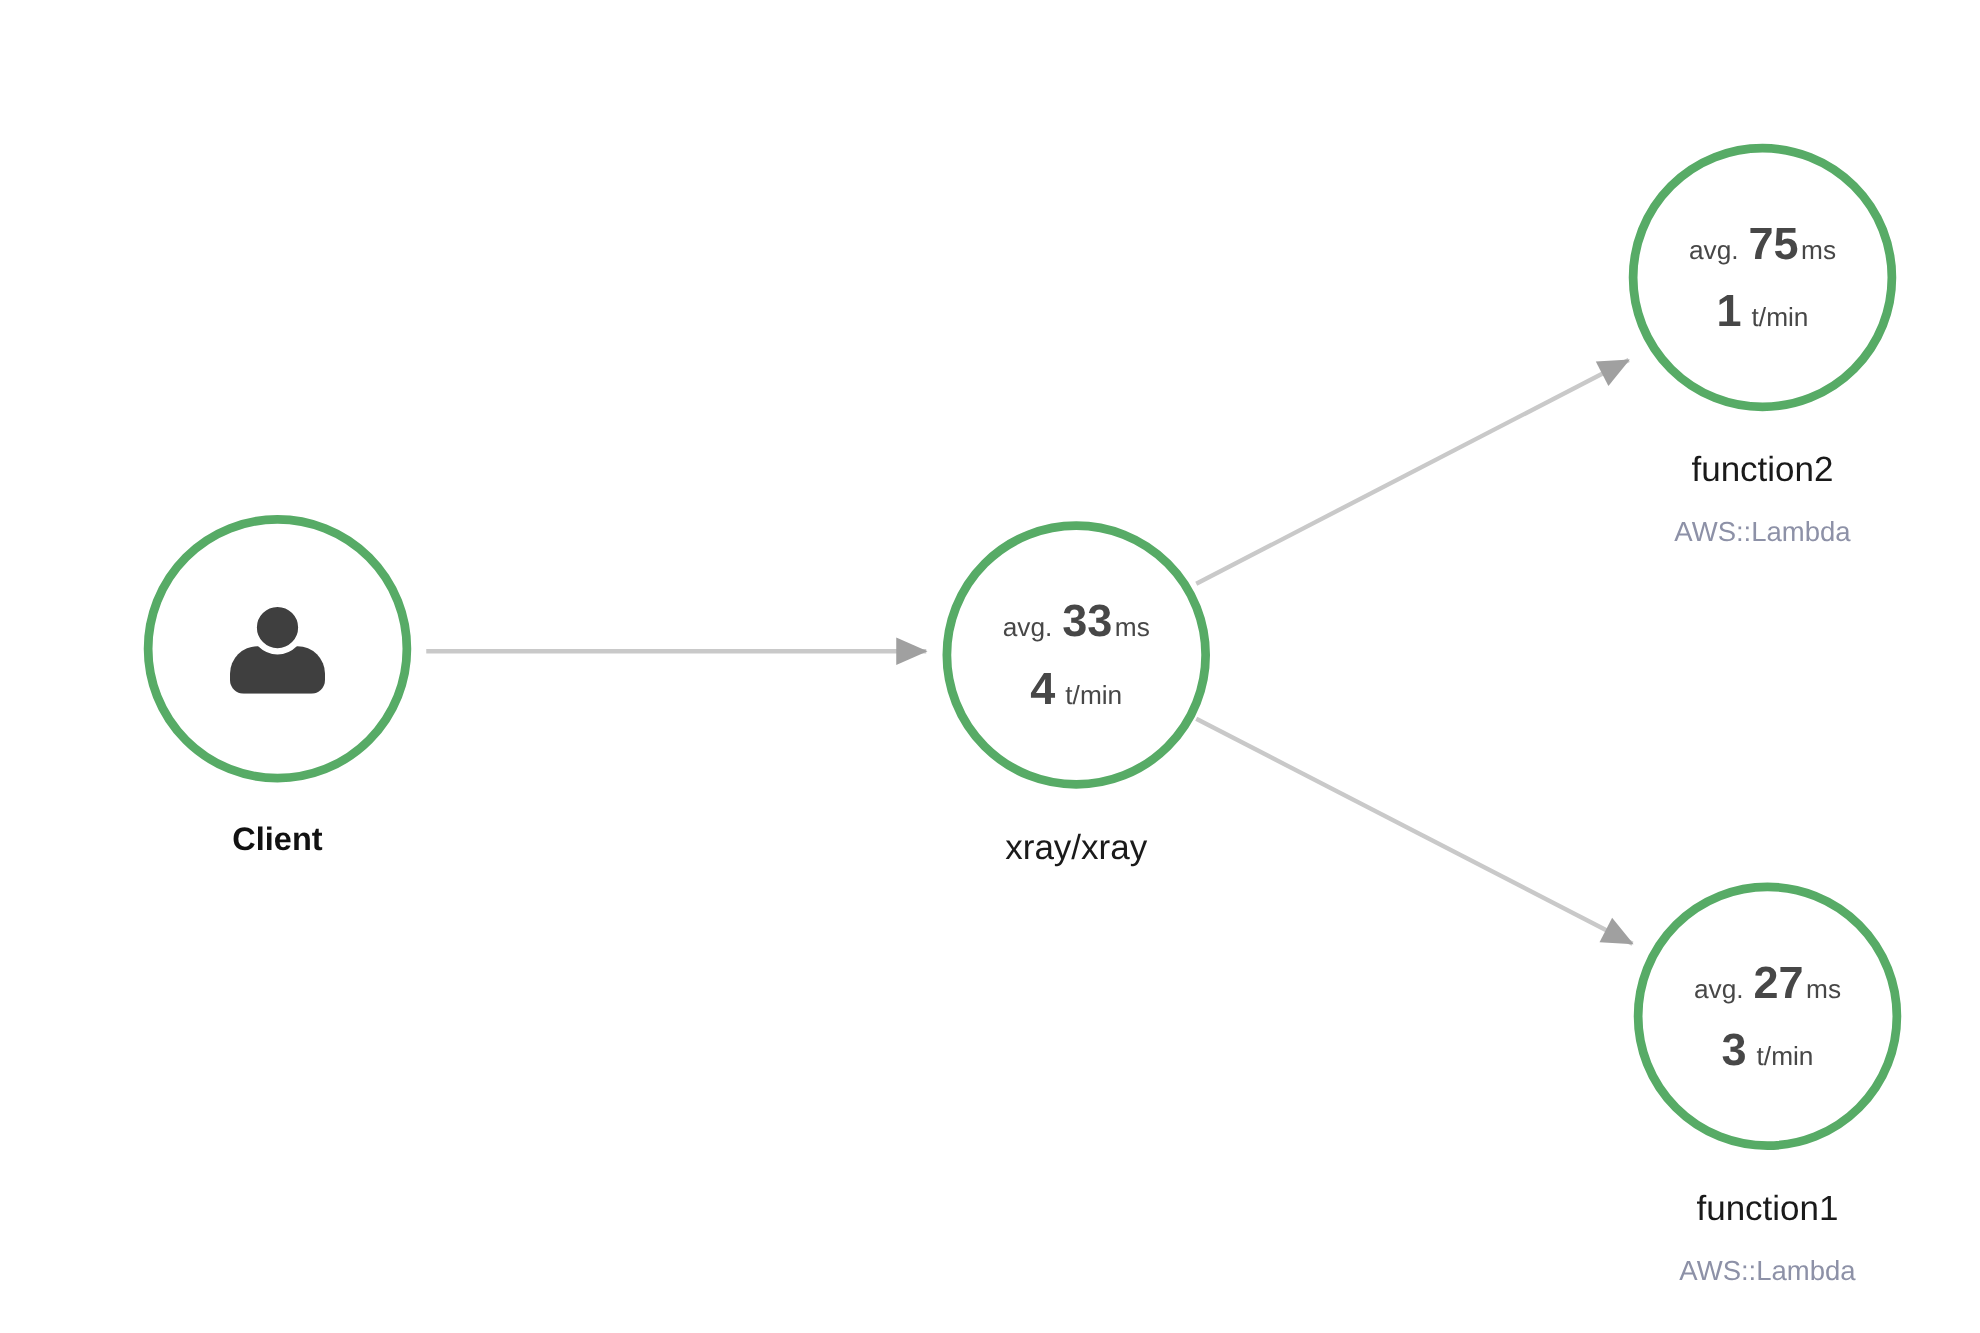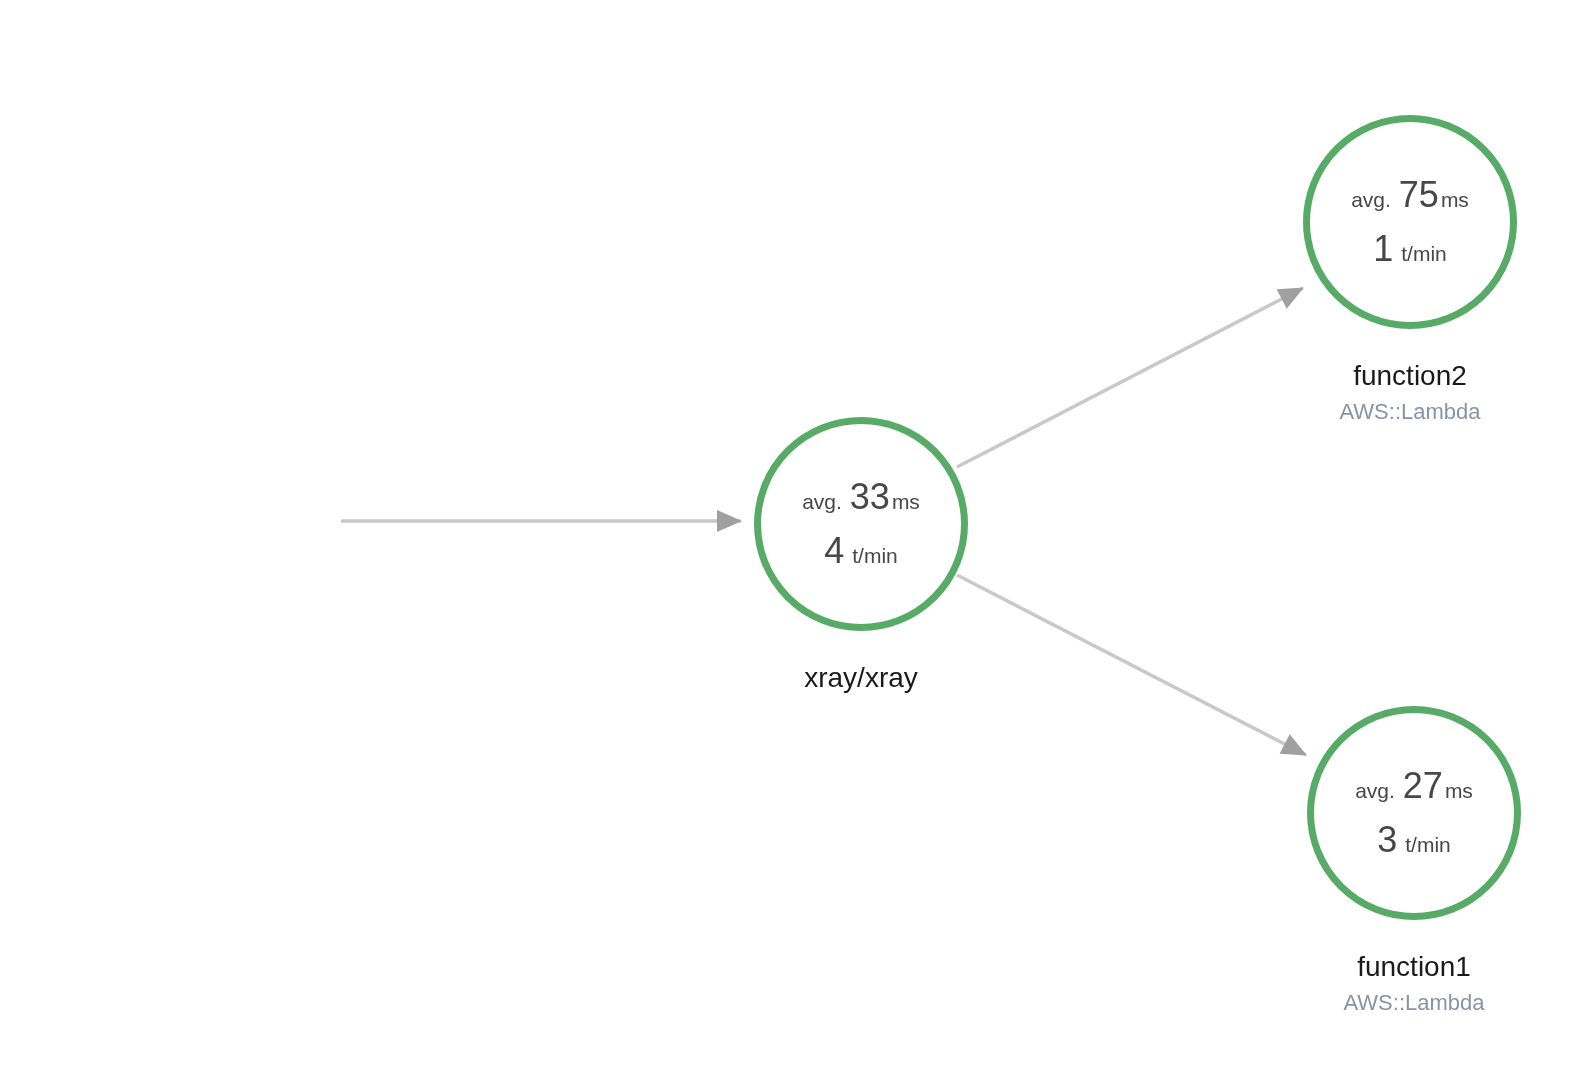--- a/index.html
+++ b/index.html
@@ -27,33 +27,33 @@
 
   .node{position:absolute;width:340px;z-index:2;display:flex;flex-direction:column;align-items:center;}
   .circle{
     width:214px;height:214px;border-radius:50%;
     border:7px solid var(--node-ring,#57ab66);
     background:#ffffff;
     display:flex;flex-direction:column;align-items:center;justify-content:center;
     gap:18px;
   }
   .stat-row{display:flex;align-items:baseline;color:var(--stat-text,#474747);line-height:1;}
-  .stat-big{font-size:36px;}
+  .stat-big{font-size:36px;font-weight:bold;}
   .stat-small{font-size:21px;}
   .stat-small.prefix{margin-right:8px;}
   .stat-small.suffix{margin-left:2px;text-align:center;}
   .stat-row.rate .stat-small{margin-left:8px;}
 
   .node-label{
     margin-top:32px;font-size:28px;line-height:30px;
     color:var(--node-label,#1a1a1a);text-align:center;white-space:nowrap;
   }
   .node-label.client{font-weight:bold;font-size:26px;margin-top:30px;color:var(--client-label,#111111);}
   .node-type{
-    margin-top:7px;font-size:22px;line-height:28px;
+    margin-top:21px;font-size:22px;line-height:28px;
     color:var(--type-text,#8d91a7);text-align:center;white-space:nowrap;
   }
   .person{display:block;}
 </style>
 </head>
 <body>
 
 <div class="canvas">
 
   <svg class="edges" width="1584" height="1066" viewBox="0 0 1584 1066">
@@ -66,20 +66,29 @@
       <line x1="341" y1="521" x2="741" y2="521" marker-end="url(#arrow)"></line>
     </g>
     <g>
       <line x1="957" y1="467" x2="1303" y2="288" marker-end="url(#arrow)"></line>
     </g>
     <g>
       <line x1="957" y1="575" x2="1306" y2="755" marker-end="url(#arrow)"></line>
     </g>
   </svg>
 
+  <div class="node" style="left:52px;top:412px;">
+    <div class="circle">
+      <svg class="person" viewBox="0 0 76 72" width="76" height="72">
+        <path d="M22,34 h32 a22,22 0 0 1 22,22 v5 a11,11 0 0 1 -11,11 H11 a11,11 0 0 1 -11,-11 v-5 a22,22 0 0 1 22,-22 z" style="fill:var(--client-icon,#3f3f3f);"></path>
+        <circle cx="38" cy="19" r="19" style="fill:var(--client-icon,#3f3f3f);stroke:#ffffff;stroke-width:5;"></circle>
+      </svg>
+    </div>
+    <div class="node-label client">Client</div>
+  </div>
 
   <div class="node" style="left:691px;top:417px;">
     <div class="circle">
       <div class="stat-row avg">
         <span class="stat-small prefix">avg.</span>
         <span class="stat-big">33</span>
         <span class="stat-small suffix">ms</span>
       </div>
       <div class="stat-row rate">
         <span class="stat-big">4</span>

